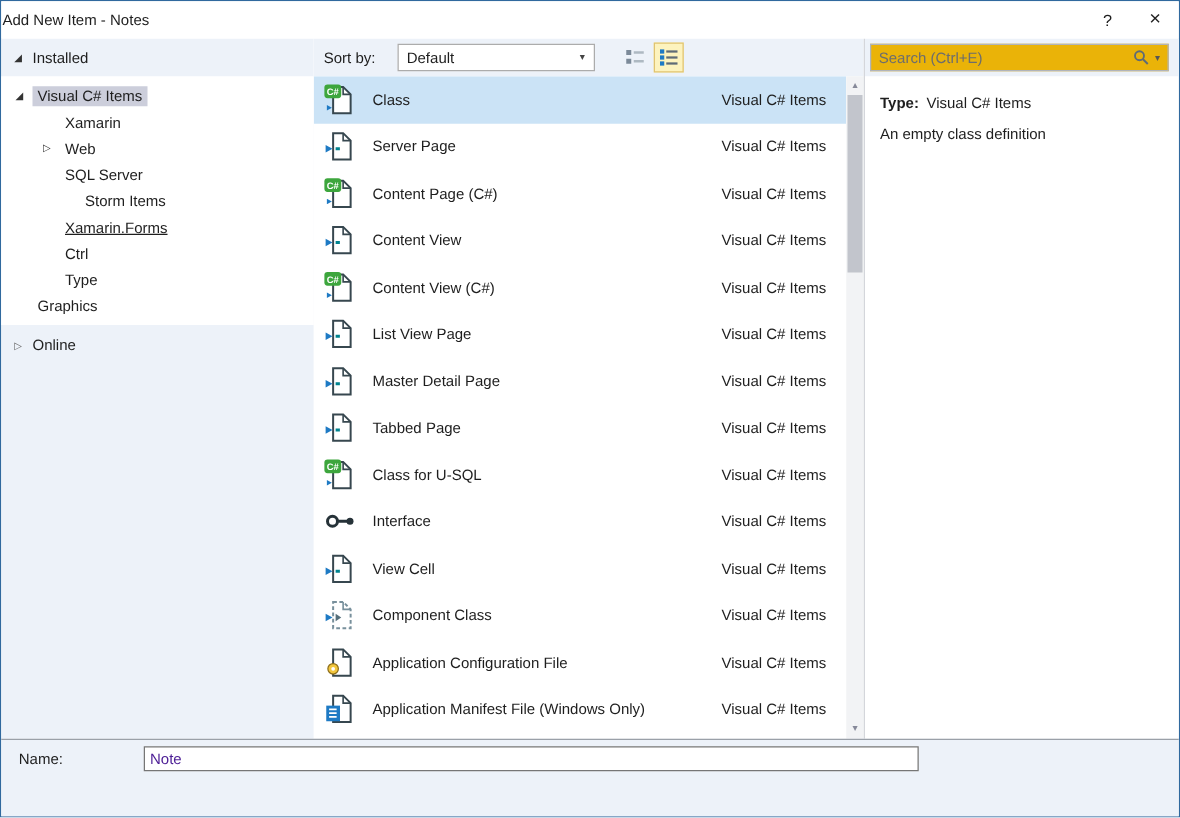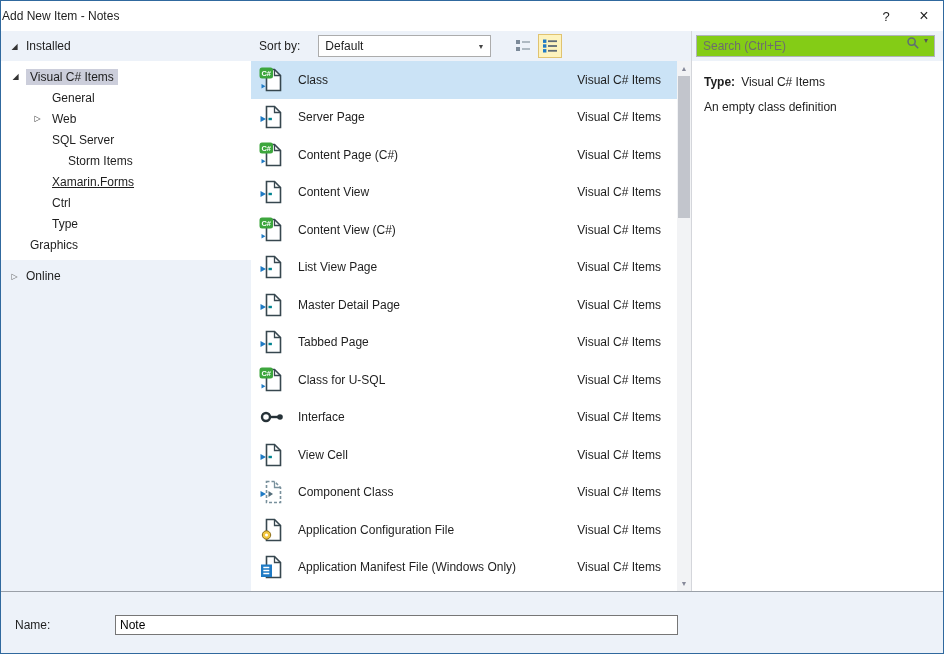--- a/index.html
+++ b/index.html
@@ -33,53 +33,53 @@
   .tree-box { background: #fff; padding: 5px 0; }
   .tree-row { height: 21px; display: flex; align-items: center; gap: 6px; }
   .tree-row .expander { width: 9px; font-size: 8px; color: #333; text-align: center; flex: 0 0 9px; }
   .tree-label { padding: 1px 4px; white-space: nowrap; }
   .tree-row.selected .tree-label { background: var(--tree-selection, #CCCEDB); }
   .online-row { height: 22px; display: flex; align-items: center; gap: 7px; padding-left: 9px; margin-top: 5px; }
 
   
   .list-col { background: #fff; }
   .list-header { flex: 0 0 30px; background: var(--chrome-bg, #EDF2F9); display: flex; align-items: center; padding-left: 8px; gap: 12px; }
-  .combo { width: 173px; height: 22px; background: #fff; border: 1px solid #ACACAC; display: flex; align-items: center; margin-left: 6px; padding-left: 6px; }
+  .combo { width: 158px; height: 22px; background: #fff; border: 1px solid #ACACAC; display: flex; align-items: center; margin-left: 6px; padding-left: 6px; }
   .combo-arrow { margin-left: auto; padding-right: 6px; font-size: 7px; color: #444; }
   .view-btns { display: flex; margin-left: 8px; gap: 3px; }
   .view-btn { width: 24px; height: 24px; display: flex; align-items: center; justify-content: center; border: 1px solid transparent; background: transparent; padding: 0; }
   .view-btn.active { background: var(--view-toggle-active-bg, #FDF3BE); border-color: var(--view-toggle-active-border, #E0C370); }
   .list-wrap { flex: 1; display: flex; min-height: 0; }
   .template-list { flex: 1; overflow: hidden; }
   .tpl-row { height: 37.5px; display: flex; align-items: center; padding: 0 16px 0 8px; }
   .tpl-row.selected { background: var(--accent-selection, #CBE3F6); }
   .tpl-icon { width: 26px; height: 26px; flex: 0 0 26px; display: flex; align-items: center; justify-content: center; }
   .tpl-name { margin-left: 13px; white-space: nowrap; }
   .tpl-group { margin-left: auto; white-space: nowrap; }
   .scrollbar { flex: 0 0 14px; background: #F2F3F5; display: flex; flex-direction: column; align-items: center; }
   .scroll-arrow { height: 15px; width: 100%; display: flex; align-items: center; justify-content: center; font-size: 7px; color: #868999; }
   .scroll-track { flex: 1; width: 100%; position: relative; }
   .scroll-thumb { position: absolute; top: 0; left: 1px; right: 1px; height: 142px; background: #C2C5CC; }
 
   
   .info-col { background: #fff; border-left: 1px solid #D4D6DB; }
   .info-header { flex: 0 0 30px; background: var(--chrome-bg, #EDF2F9); display: flex; align-items: center; padding: 0 8px 0 4px; }
-  .search-box { flex: 1; height: 22px; background: #84cc16; border: 1px solid #B0B4BB; display: flex; padding: 0 6px; }
+  .search-box { flex: 1; height: 22px; background: #eab308; border: 1px solid #B0B4BB; display: flex; align-items: center; padding: 0 6px; }
   .search-box input { flex: 1; border: 0; outline: none; background: transparent; font: inherit; color: #1E1E1E; min-width: 0; }
   .search-box input::placeholder { color: #6D6D6D; opacity: 1; }
   .search-caret { font-size: 8px; color: #555; margin-left: 4px; }
   .details { padding: 14px 12px; }
   .type-line { margin-bottom: 11px; }
   .type-label { font-weight: bold; margin-right: 6px; }
 
   
-  .footer { flex: 0 0 62px; background: var(--chrome-bg, #EDF2F9); border-top: 1px solid #9AA0A8; display: flex; }
+  .footer { flex: 0 0 62px; background: var(--chrome-bg, #EDF2F9); border-top: 1px solid #9AA0A8; display: flex; flex-direction: column; }
   .name-row { display: flex; align-items: center; margin-top: 5px; }
   .name-label { width: 114px; padding-left: 14px; }
-  .name-input { width: 563px; height: 20px; border: 1px solid #767676; font: inherit; padding: 0 4px; background: #fff; color: #000000; outline: none; }
+  .name-input { width: 620px; height: 20px; border: 1px solid #767676; font: inherit; padding: 0 4px; background: #fff; color: #4c1d95; outline: none; }
   .buttons-row { display: flex; justify-content: flex-end; gap: 10px; margin-top: 7px; padding-right: 13px; }
   .btn { width: 74px; height: 24px; font: inherit; background: #FBFBFB; border: 1px solid #8A8A8A; color: #1E1E1E; }
   .btn.default { border: 1px solid var(--add-button-border, #3176B5); background: #F2F8FD; }
 </style>
 </head>
 <body>
 
 <div class="window">
 
   <div class="titlebar">
@@ -97,21 +97,21 @@
         <span class="expander-glyph">◢</span>
         <span>Installed</span>
       </div>
       <div class="tree-box">
           <div class="tree-row selected" style="padding-left: 10px;">
             <span class="expander">◢</span>
             <span class="tree-label">Visual C# Items</span>
           </div>
           <div class="tree-row" style="padding-left: 32px;">
             <span class="expander"></span>
-            <span class="tree-label">General</span>
+            <span class="tree-label">Xamarin</span>
           </div>
           <div class="tree-row" style="padding-left: 32px;">
             <span class="expander">▷</span>
             <span class="tree-label">Web</span>
           </div>
           <div class="tree-row" style="padding-left: 32px;">
             <span class="expander"></span>
             <span class="tree-label">SQL Server</span>
           </div>
           <div class="tree-row" style="padding-left: 32px; margin-left: 16px;">

